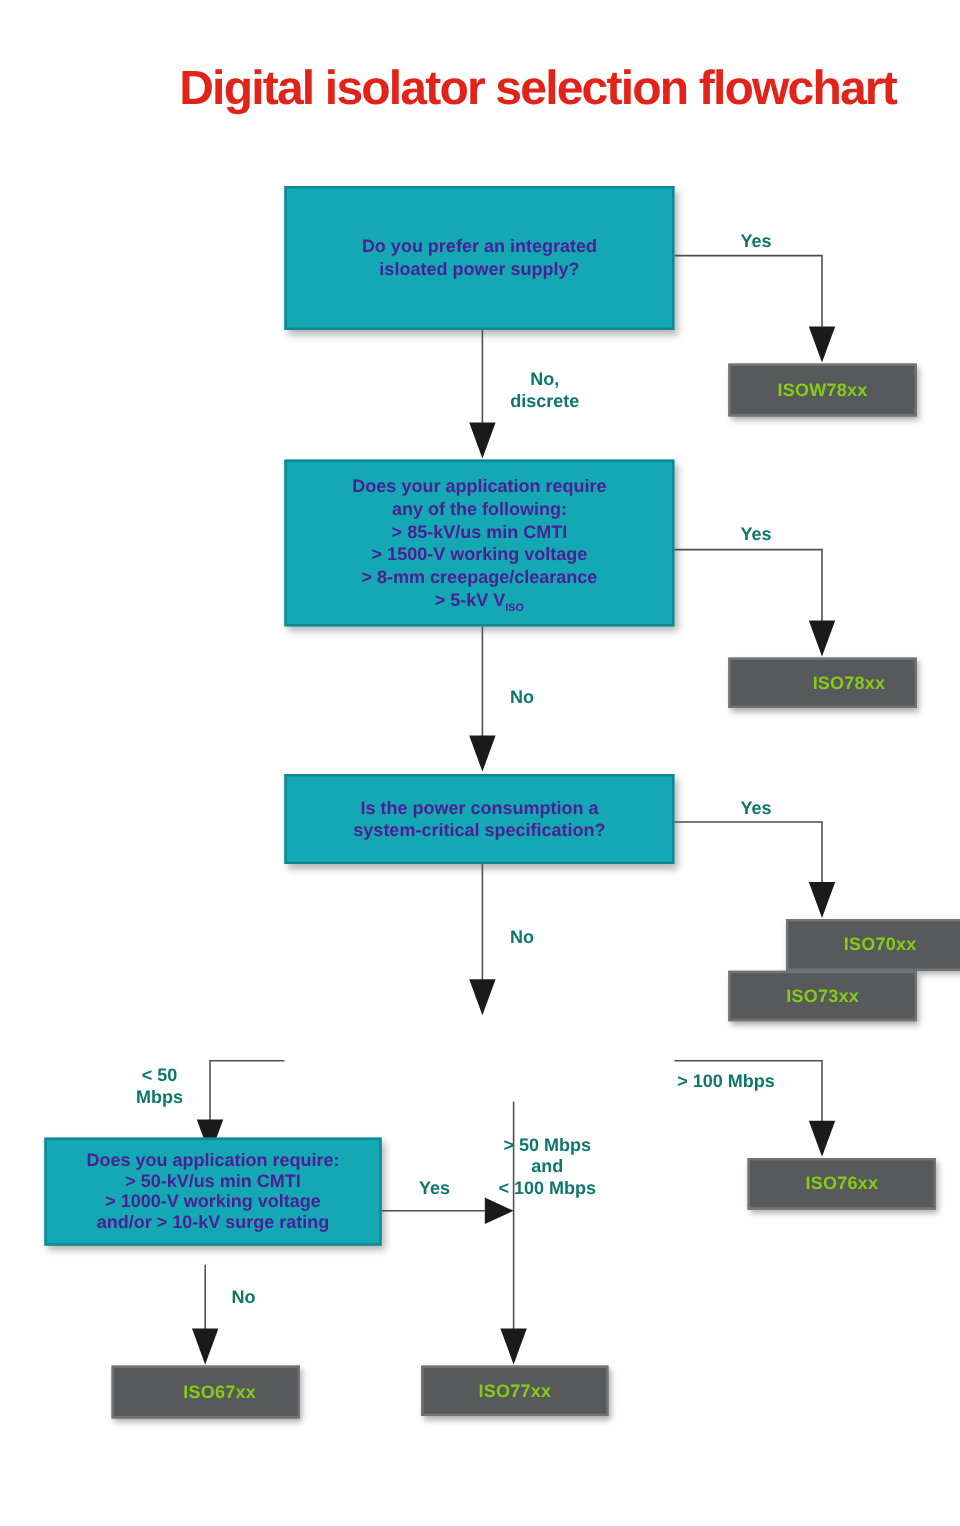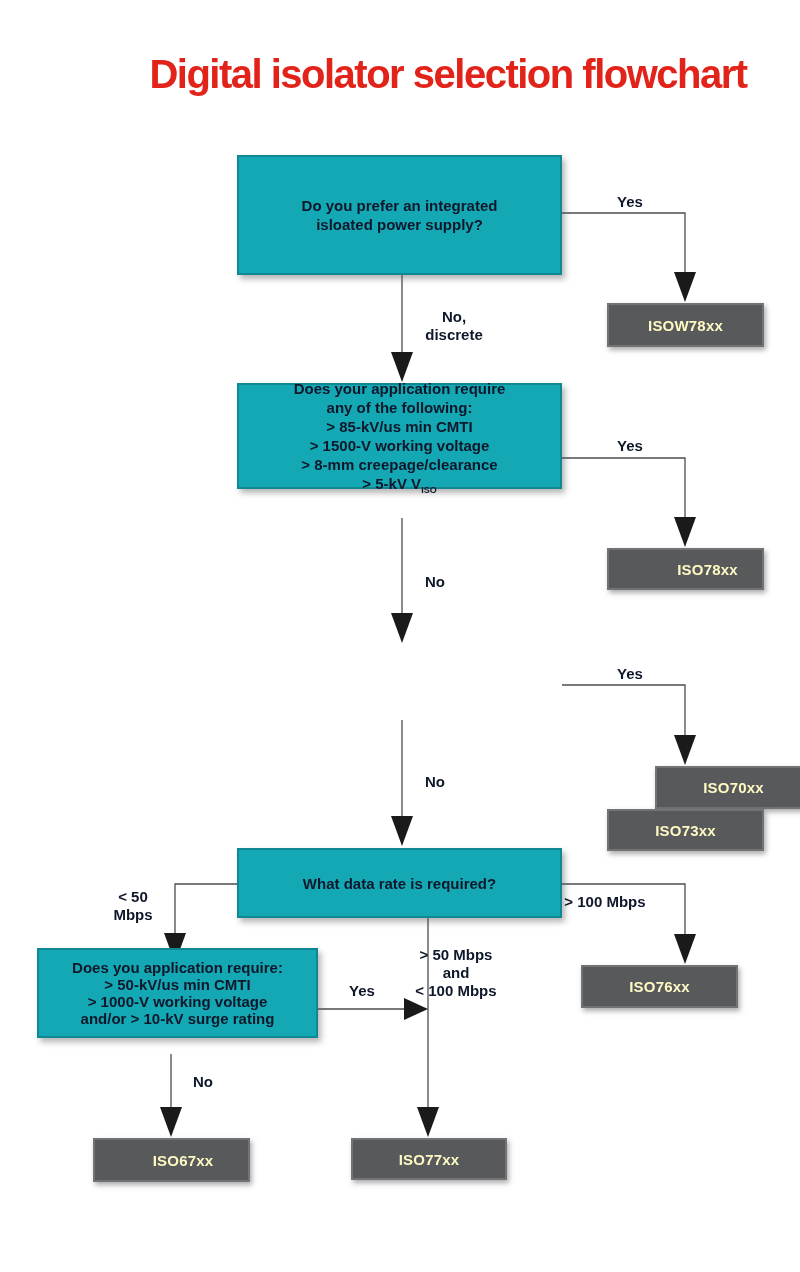--- a/index.html
+++ b/index.html
@@ -10,33 +10,33 @@
   .title {
     position:absolute; left:0; top:52px; width:100%;
     text-align:center; font-size:40px; font-weight:bold;
     color:#e2231a; letter-spacing:-1.5px;margin-left:48px;
   }
   svg.wires { position:absolute; left:0; top:0; }
   .qbox {
     position:absolute; box-sizing:border-box;
     background:#14a8b5; border:2px solid #0f8894;
     box-shadow:3px 4px 6px rgba(90,90,90,.45);
-    color:#0f172a; font-weight:bold; font-size:15px; line-height:19px;
+    color:#4c1d95; font-weight:bold; font-size:15px; line-height:19px;
     display:flex; align-items:center; justify-content:center; text-align:center;
   }
   .qbox .ml { white-space:pre-line; }
   .rbox {
     position:absolute; box-sizing:border-box;
     background:#58595b; border:2px solid #717376;
     box-shadow:2px 3px 5px rgba(90,90,90,.5);
-    color:#fef9c3; font-weight:bold; font-size:15px; letter-spacing:.2px;
+    color:#84cc16; font-weight:bold; font-size:15px; letter-spacing:.2px;
     display:flex; align-items:center; justify-content:center; text-align:center;
   }
   .lbl {
-    position:absolute; color:#0f172a; font-weight:bold; font-size:15px;
+    position:absolute; color:#0f766e; font-weight:bold; font-size:15px;
     line-height:18px; text-align:center; white-space:pre-line;
   }
   sub.vsub { font-size:9px; line-height:0; }
   .q5 { font-size:15px; line-height:17px; }
 </style>
 </head>
 <body>
 
 <div class="canvas">
 
@@ -69,56 +69,57 @@
       <polygon points="404,998 404,1020 428,1009"></polygon>
       <polygon points="160,1107 182,1107 171,1137"></polygon>
     </g>
   </svg>
 
   <div class="qbox" style="left:237px; top:155px; width:325px; height:120px;">
     <div class="ml">Do you prefer an integrated
 isloated power supply?</div>
   </div>
 
-  <div class="qbox" style="left:237px; top:383px; width:325px; height:106px;">
+  <div class="qbox" style="left:237px; top:383px; width:325px; height:139px;">
     <div>
       <span class="ml">Does your application require
 any of the following:
 &gt; 85-kV/us min CMTI
 &gt; 1500-V working voltage
 &gt; 8-mm creepage/clearance</span><br>
       <span>&gt; 5-kV V</span><sub class="vsub">ISO</sub>
     </div>
   </div>
 
+  <div class="qbox" style="left:237px; top:645px; width:325px; height:75px;">
+    <div class="ml">Is the power consumption a
+system-critical specification?</div>
+  </div>
 
-  <div class="qbox" style="left:237px; top:848px; width:325px; height:70px;">
-    <div class="ml">What data rate is required?</div>
-  </div>
 
   <div class="qbox q5" style="left:37px; top:948px; width:281px; height:90px;">
     <div class="ml">Does you application require:
 &gt; 50-kV/us min CMTI
 &gt; 1000-V working voltage
 and/or &gt; 10-kV surge rating</div>
   </div>
 
   <div class="rbox" style="left:607px; top:303px; width:157px; height:44px;">
     <span>ISOW78xx</span>
   </div>
   <div class="rbox" style="left:607px; top:548px; width:157px; height:42px;padding-left:44px;">
     <span>ISO78xx</span>
   </div>
   <div class="rbox" style="left:607px; top:766px; width:157px; height:43px;margin-left:48px;">
     <span>ISO70xx</span>
   </div>
   <div class="rbox" style="left:607px; top:809px; width:157px; height:42px;">
     <span>ISO73xx</span>
   </div>
-  <div class="rbox" style="left:581px; top:965px; width:157px; height:43px;">
+  <div class="rbox" style="left:623px; top:965px; width:157px; height:43px;">
     <span>ISO76xx</span>
   </div>
   <div class="rbox" style="left:351px; top:1138px; width:156px; height:42px;">
     <span>ISO77xx</span>
   </div>
   <div class="rbox" style="left:93px; top:1138px; width:157px; height:44px;padding-left:23px;">
     <span>ISO67xx</span>
   </div>
 
   <div class="lbl" style="left:600px; top:193px; width:60px;">Yes</div>

